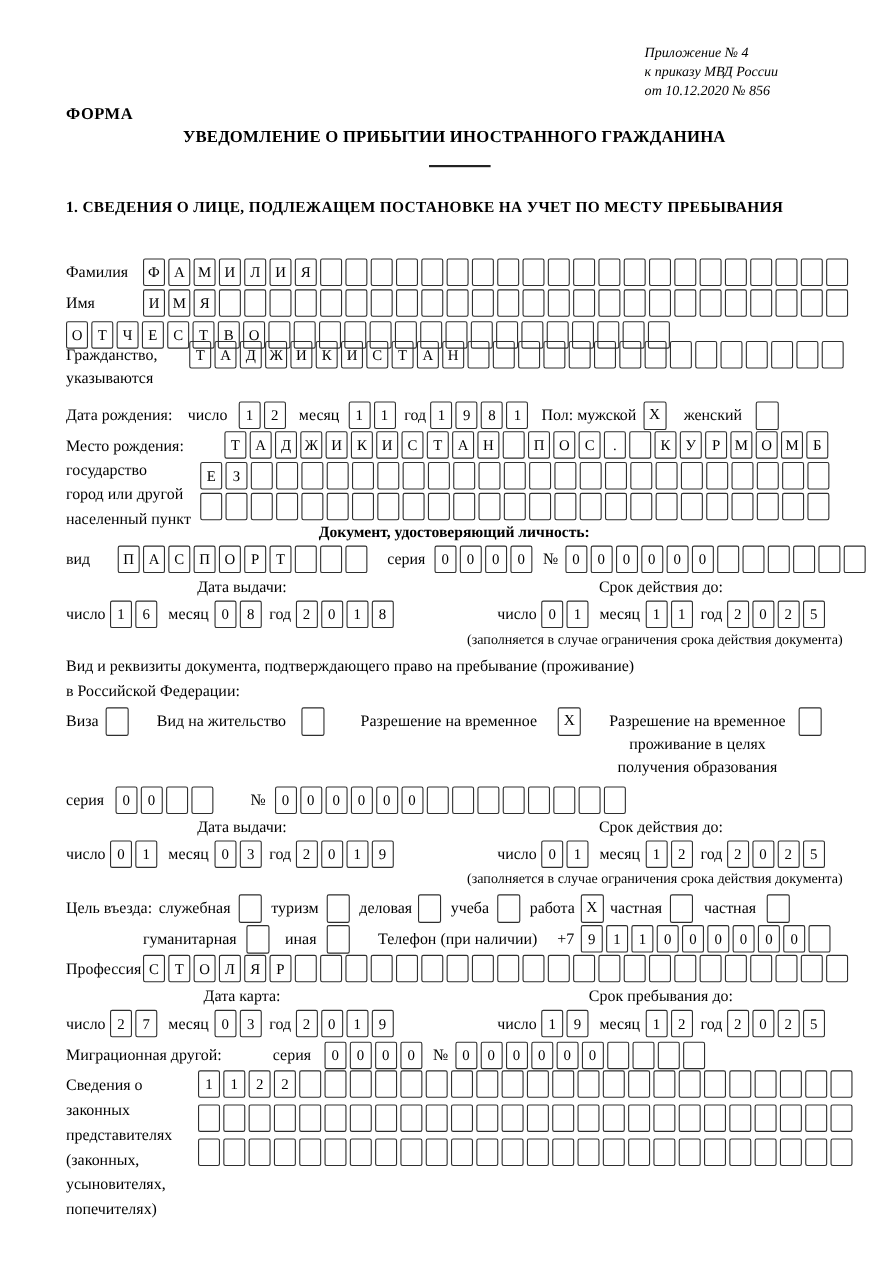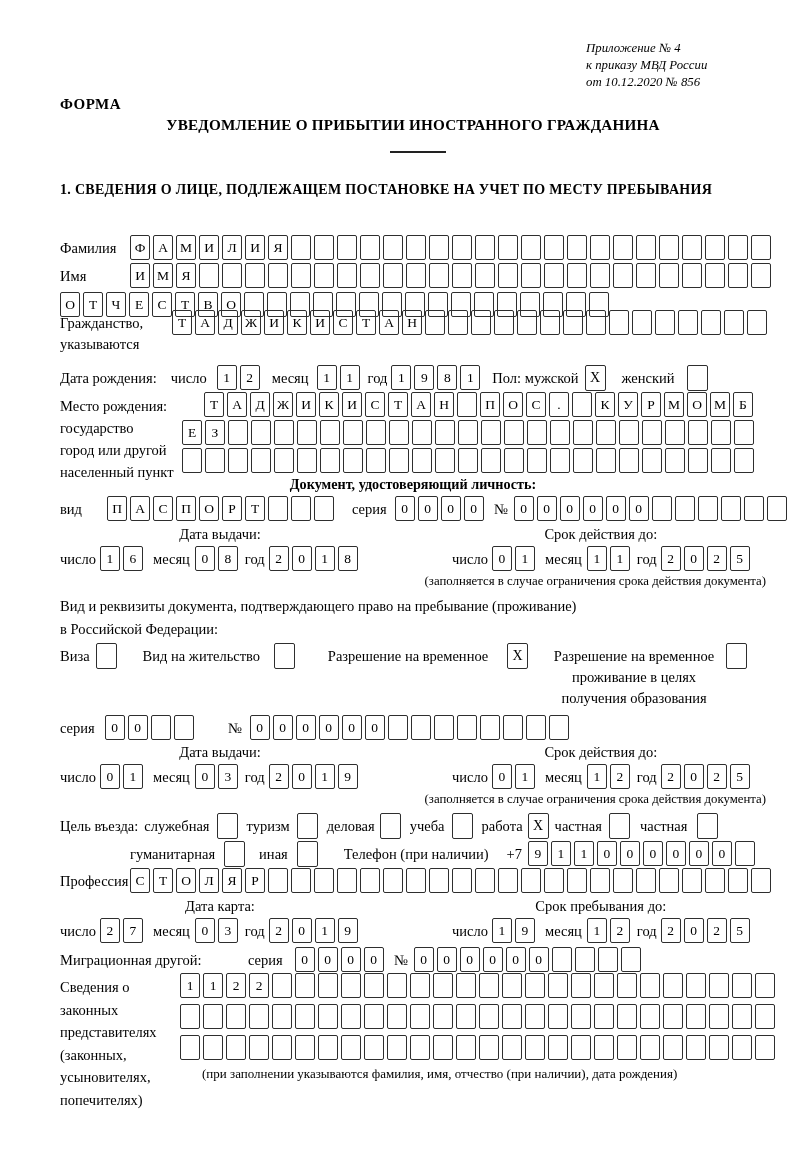--- a/index.html
+++ b/index.html
@@ -713,17 +713,16 @@
           <span class="cell"></span>
           <span class="cell"></span>
           <span class="cell"></span>
           <span class="cell"></span>
           <span class="cell"></span>
           <span class="cell"></span>
           <span class="cell"></span>
           <span class="cell"></span>
           <span class="cell"></span>
         </span>
-      <span class="repr-note" style="display:block">(при заполнении указываются фамилия, имя, отчество (при наличии), дата рождения)</span>
     </span>
   </div>
 
 </div>
 
 </body></html>

